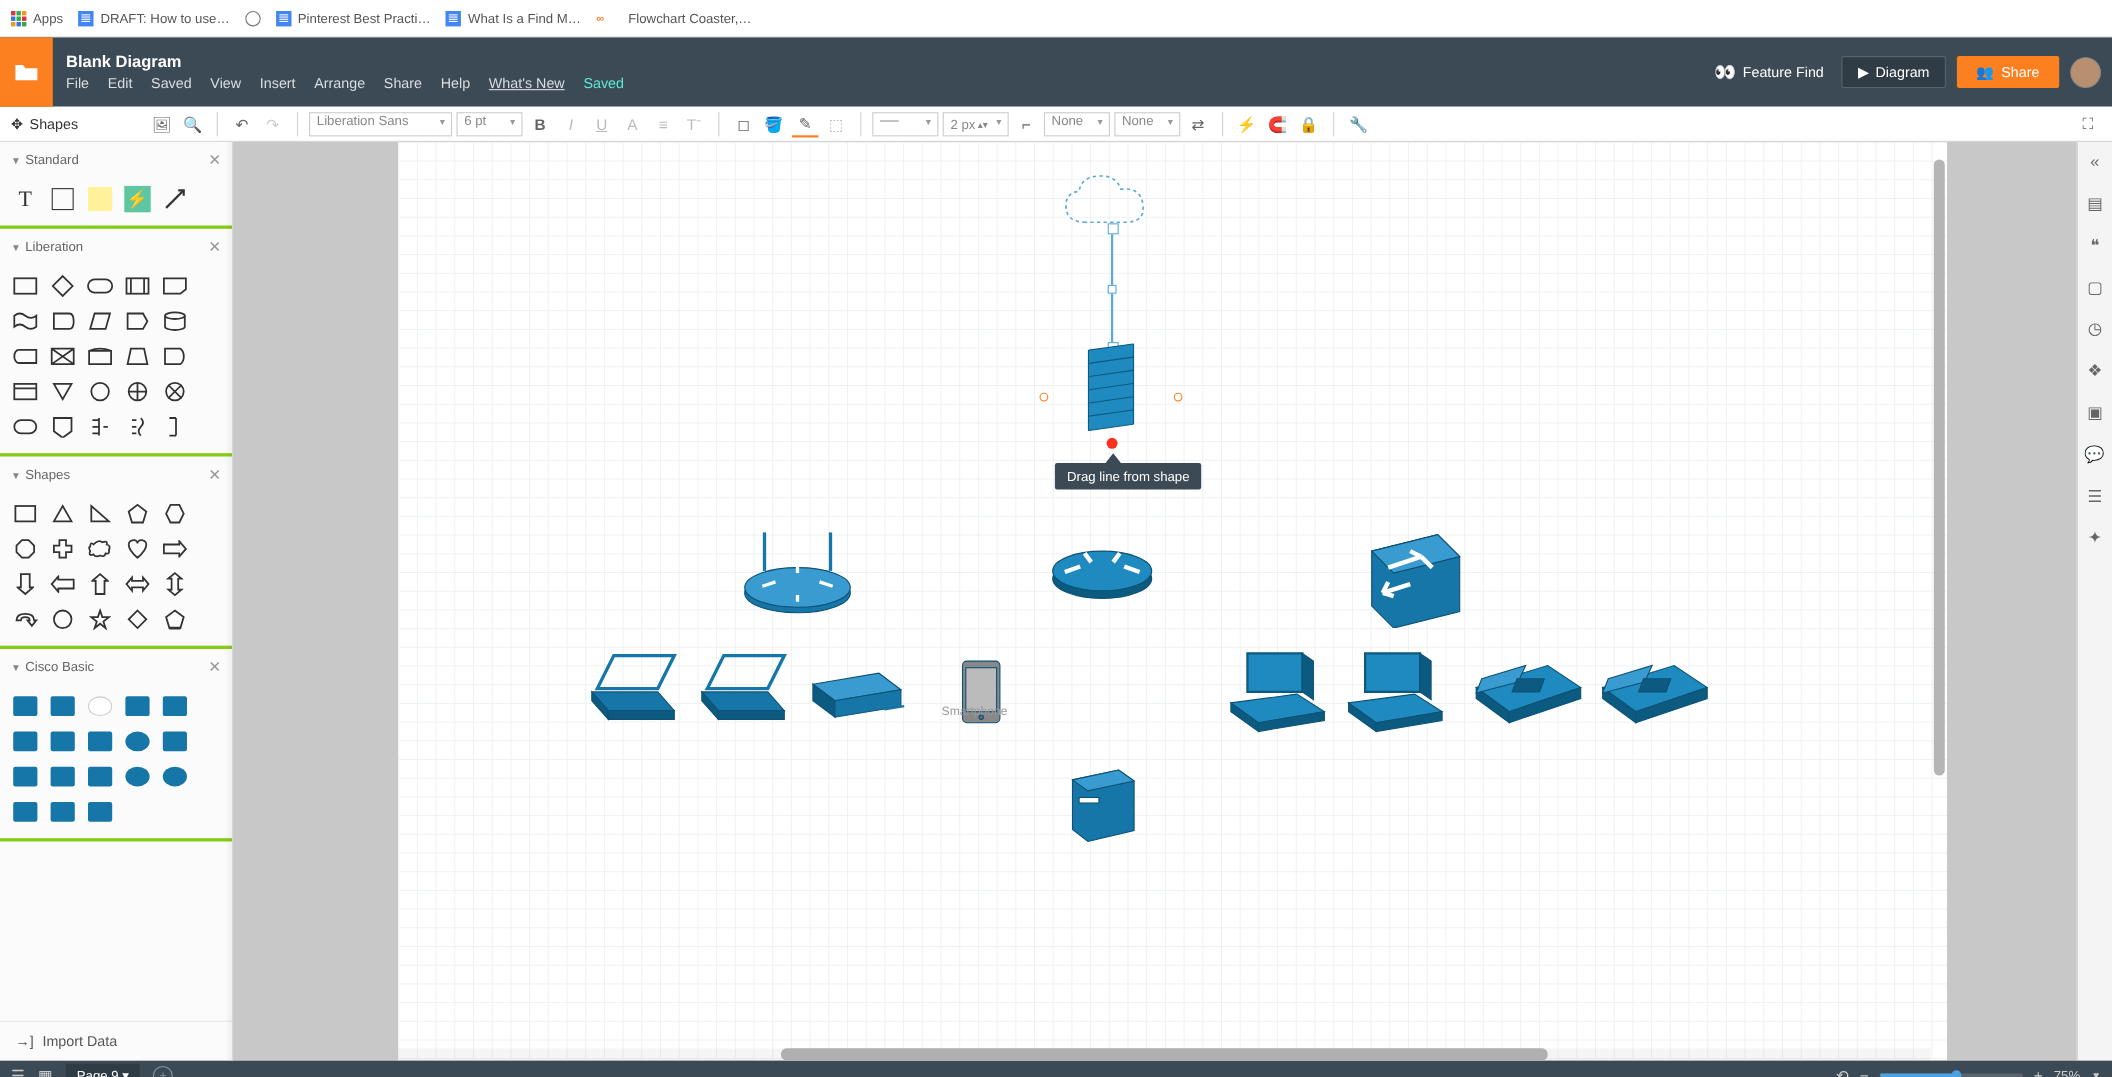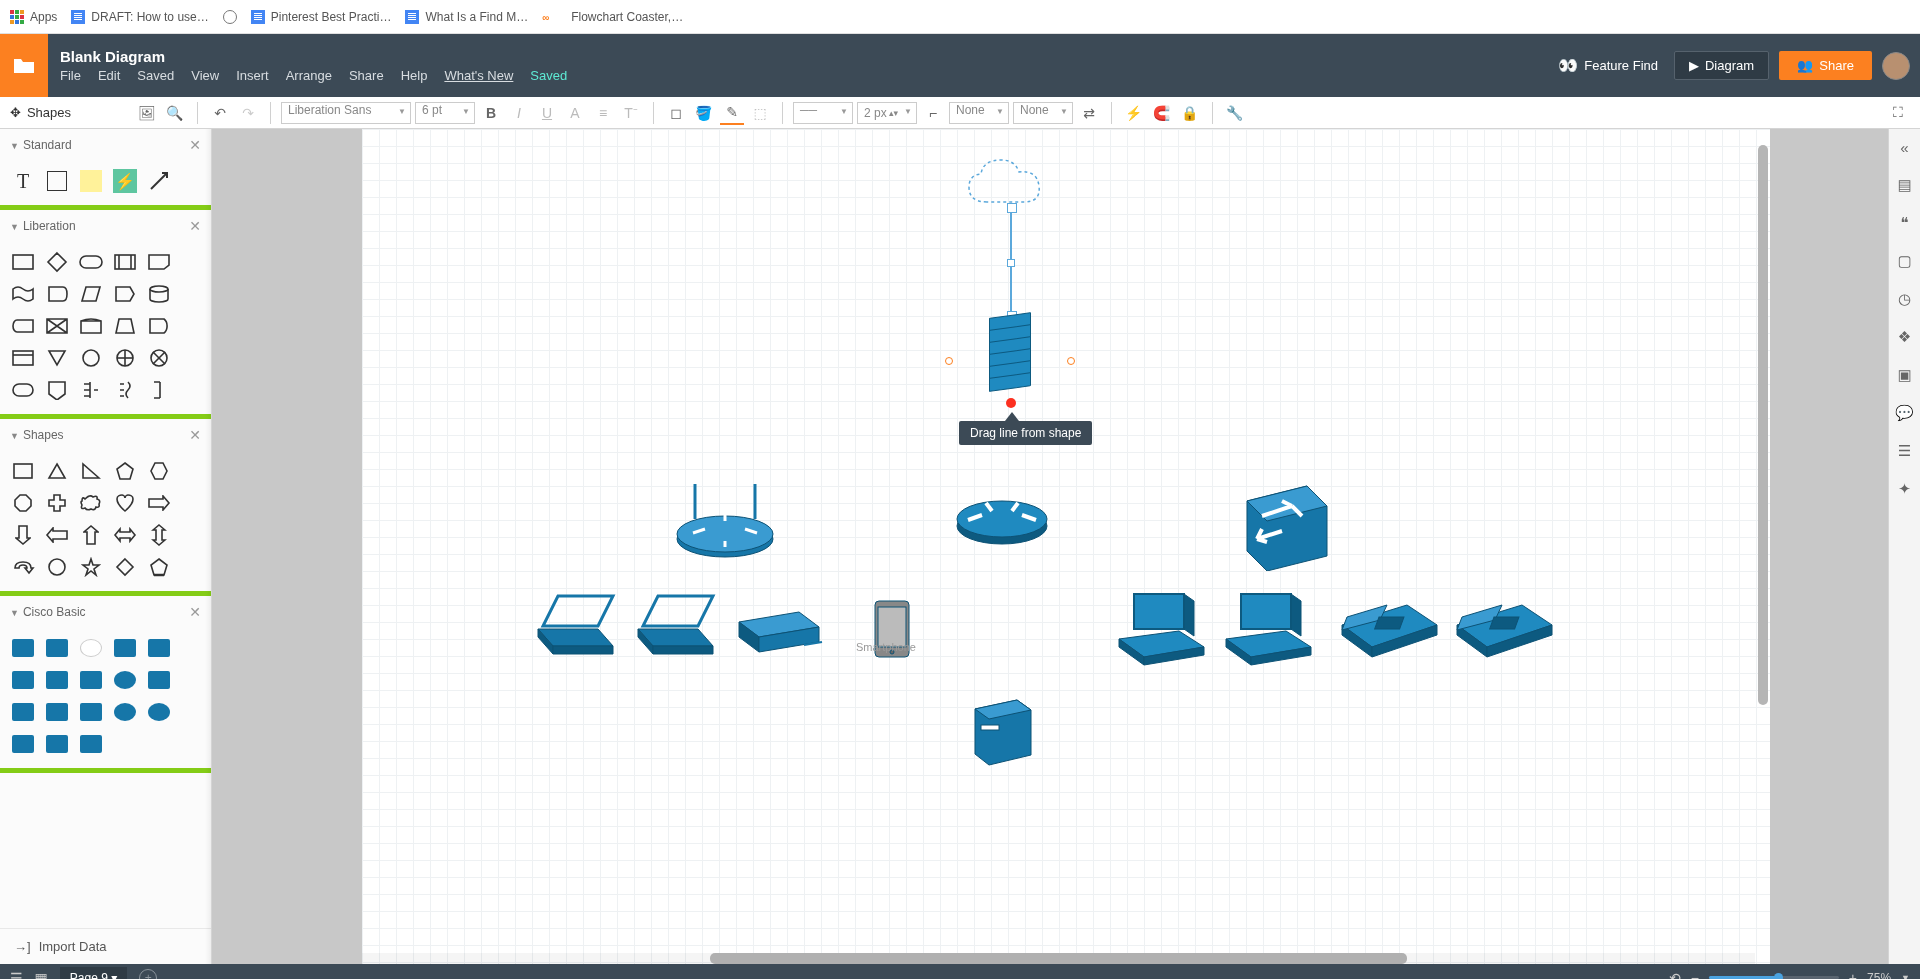--- a/index.html
+++ b/index.html
@@ -45,21 +45,21 @@
 .font-sel { width: 130px; }
 .size-sel { width: 48px; }
 .line-w { width: 55px; display:flex; align-items:center;}
 .none-sel { width: 56px; }
 .tb-right { margin-left:auto; display:flex; align-items:center; gap:6px;}
 
 
 .main { display:flex; height: calc(979px - 34px - 51px - 32px - 27px); }
 .left-panel { width: 212px; background:#fbfbfb; border-right:1px solid #d4d4d4; overflow-y:auto; display:flex; flex-direction:column; position:relative;}
 .left-panel::after{content:""; position:absolute; right:0; top:0; width:6px; height:100%; background:linear-gradient(to left, rgba(0,0,0,0.05), transparent);}
-.panel-section { border-bottom:5px solid #84cc16; }
+.panel-section { border-bottom:3px solid #84cc16; }
 .section-header { display:flex; align-items:center; justify-content:space-between; padding:8px 10px; font-size:12px; color:#666; cursor:pointer;}
 .section-header .caret { font-size:9px; margin-right:4px; color:#888;}
 .section-header .close { font-size:14px; color:#999; cursor:pointer;}
 .shape-grid { display:flex; flex-wrap:wrap; padding:6px 8px 10px; gap:4px; }
 .shape-cell { width:30px; height:28px; display:flex; align-items:center; justify-content:center; cursor:pointer; color:#333;}
 .shape-cell svg { stroke:#333; fill:none; stroke-width:1.6; }
 .std-text { font-size:20px; font-family:Georgia,serif; }
 .std-square { width:20px; height:20px; border:1.5px solid #333; }
 .std-note { width:22px; height:22px; background:#fff29a; }
 .std-bolt { width:24px; height:24px; background:#5ec6a0; display:flex; align-items:center; justify-content:center; color:#1a6b50;}

